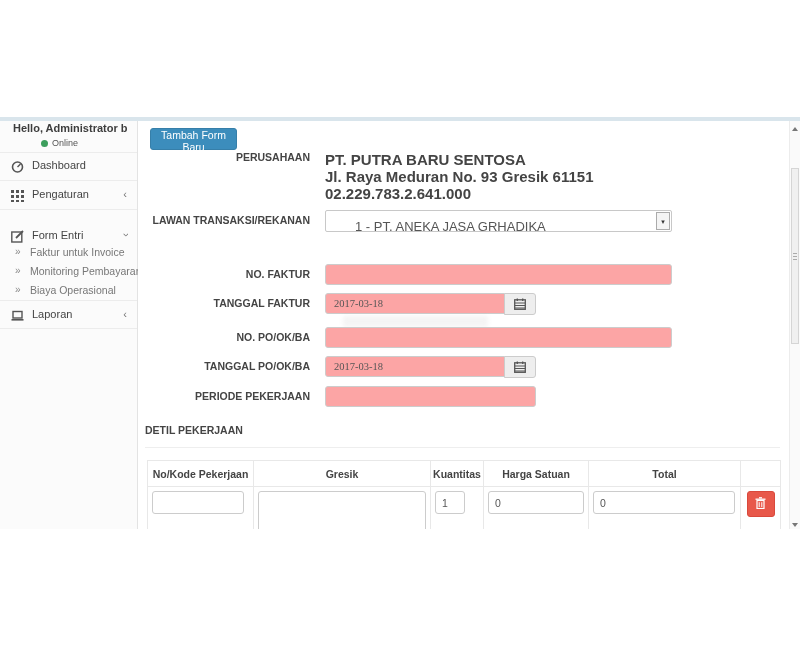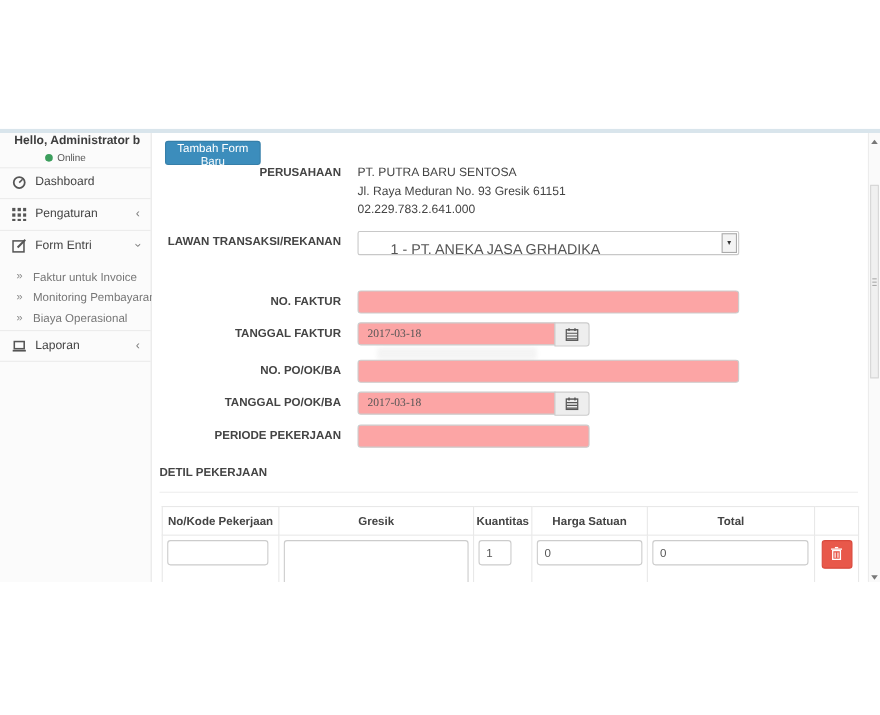--- a/index.html
+++ b/index.html
@@ -20,21 +20,21 @@
   .menu-item .mi-chev{position:absolute;right:10px;top:7px;font-size:11px;color:#777;}
   .rot-down{display:inline-block;transform:rotate(-90deg);}
   .submenu-item{position:absolute;left:0;width:100%;height:19px;cursor:pointer;}
   .submenu-item .sm-bullet{position:absolute;left:15px;top:3px;font-size:10px;color:#888;}
   .submenu-item .sm-label{position:absolute;left:30px;top:3px;font-size:10.5px;color:#777;white-space:nowrap;}
   
   .content{position:absolute;left:138px;top:4px;width:651px;height:408px;background:#ffffff;}
   .btn-primary{position:absolute;left:12px;top:7px;width:87px;height:22px;background:#3c8dbc;border:1px solid #367fa9;
                border-radius:3px;color:#fff;font-size:10.5px;font-family:"Liberation Sans",sans-serif;cursor:pointer;padding:0;}
   .flabel{position:absolute;left:0;width:172px;text-align:right;font-size:10.5px;font-weight:bold;color:#444;white-space:nowrap;}
-  .fstatic{position:absolute;left:187px;font-size:11px;font-weight:normal;color:#444;white-space:nowrap;}
+  .fstatic{position:absolute;left:187px;font-size:15px;font-weight:bold;color:#444;white-space:nowrap;}
   .tinput{position:absolute;height:21px;border:1px solid #ccc;border-radius:3px;background:#fca5a5;color:#555;
           font-size:10.5px;font-family:Liberation Serif, serif;padding:0 8px;box-sizing:border-box;}
   .selectbox{position:absolute;left:187px;width:347px;height:22px;border:1px solid #c8c8c8;border-radius:2px;background:#fff;cursor:pointer;box-sizing:border-box;}
   .selectbox .sel-text{position:absolute;left:9px;top:8px;font-size:13px;color:#555;white-space:nowrap;margin-left:20px;}
   .sel-arrow{position:absolute;right:1px;top:1px;bottom:1px;width:14px;background:#f4f4f4;border:1px solid #ababab;
              box-sizing:border-box;text-align:center;font-size:7px;color:#333;line-height:18px;}
   .addon{position:absolute;width:32px;height:22px;background:#eee;border:1px solid #ccc;border-radius:0 3px 3px 0;
          box-sizing:border-box;text-align:center;cursor:pointer;}
   .addon svg{margin-top:4px;}
   .watermark{position:absolute;left:205px;top:195px;width:145px;height:11px;background:#999;opacity:0.10;filter:blur(2px);border-radius:2px;}
@@ -94,21 +94,21 @@
                 <rect x="0" y="11" width="3" height="2"></rect>
                 <rect x="5" y="11" width="3" height="2"></rect>
                 <rect x="10" y="11" width="3" height="2"></rect>
               </g>
             </svg>
         </span>
         <span class="mi-label">Pengaturan</span>
         <span class="mi-chev">‹</span>
       </div>
 
-      <div class="menu-item" style="top:89px;border-bottom:none;">
+      <div class="menu-item" style="top:101px;border-bottom:none;">
         <span class="mi-ico">
           <svg width="13" height="13" viewBox="0 0 13 13">
               <rect x="0.8" y="2" width="10" height="10" fill="none" stroke="#555" stroke-width="1.4"></rect>
               <line x1="5" y1="8" x2="12" y2="1" stroke="#555" stroke-width="1.8"></line>
             </svg>
         </span>
         <span class="mi-label">Form Entri</span>
         <span class="mi-chev rot-down">‹</span>
       </div>
 

